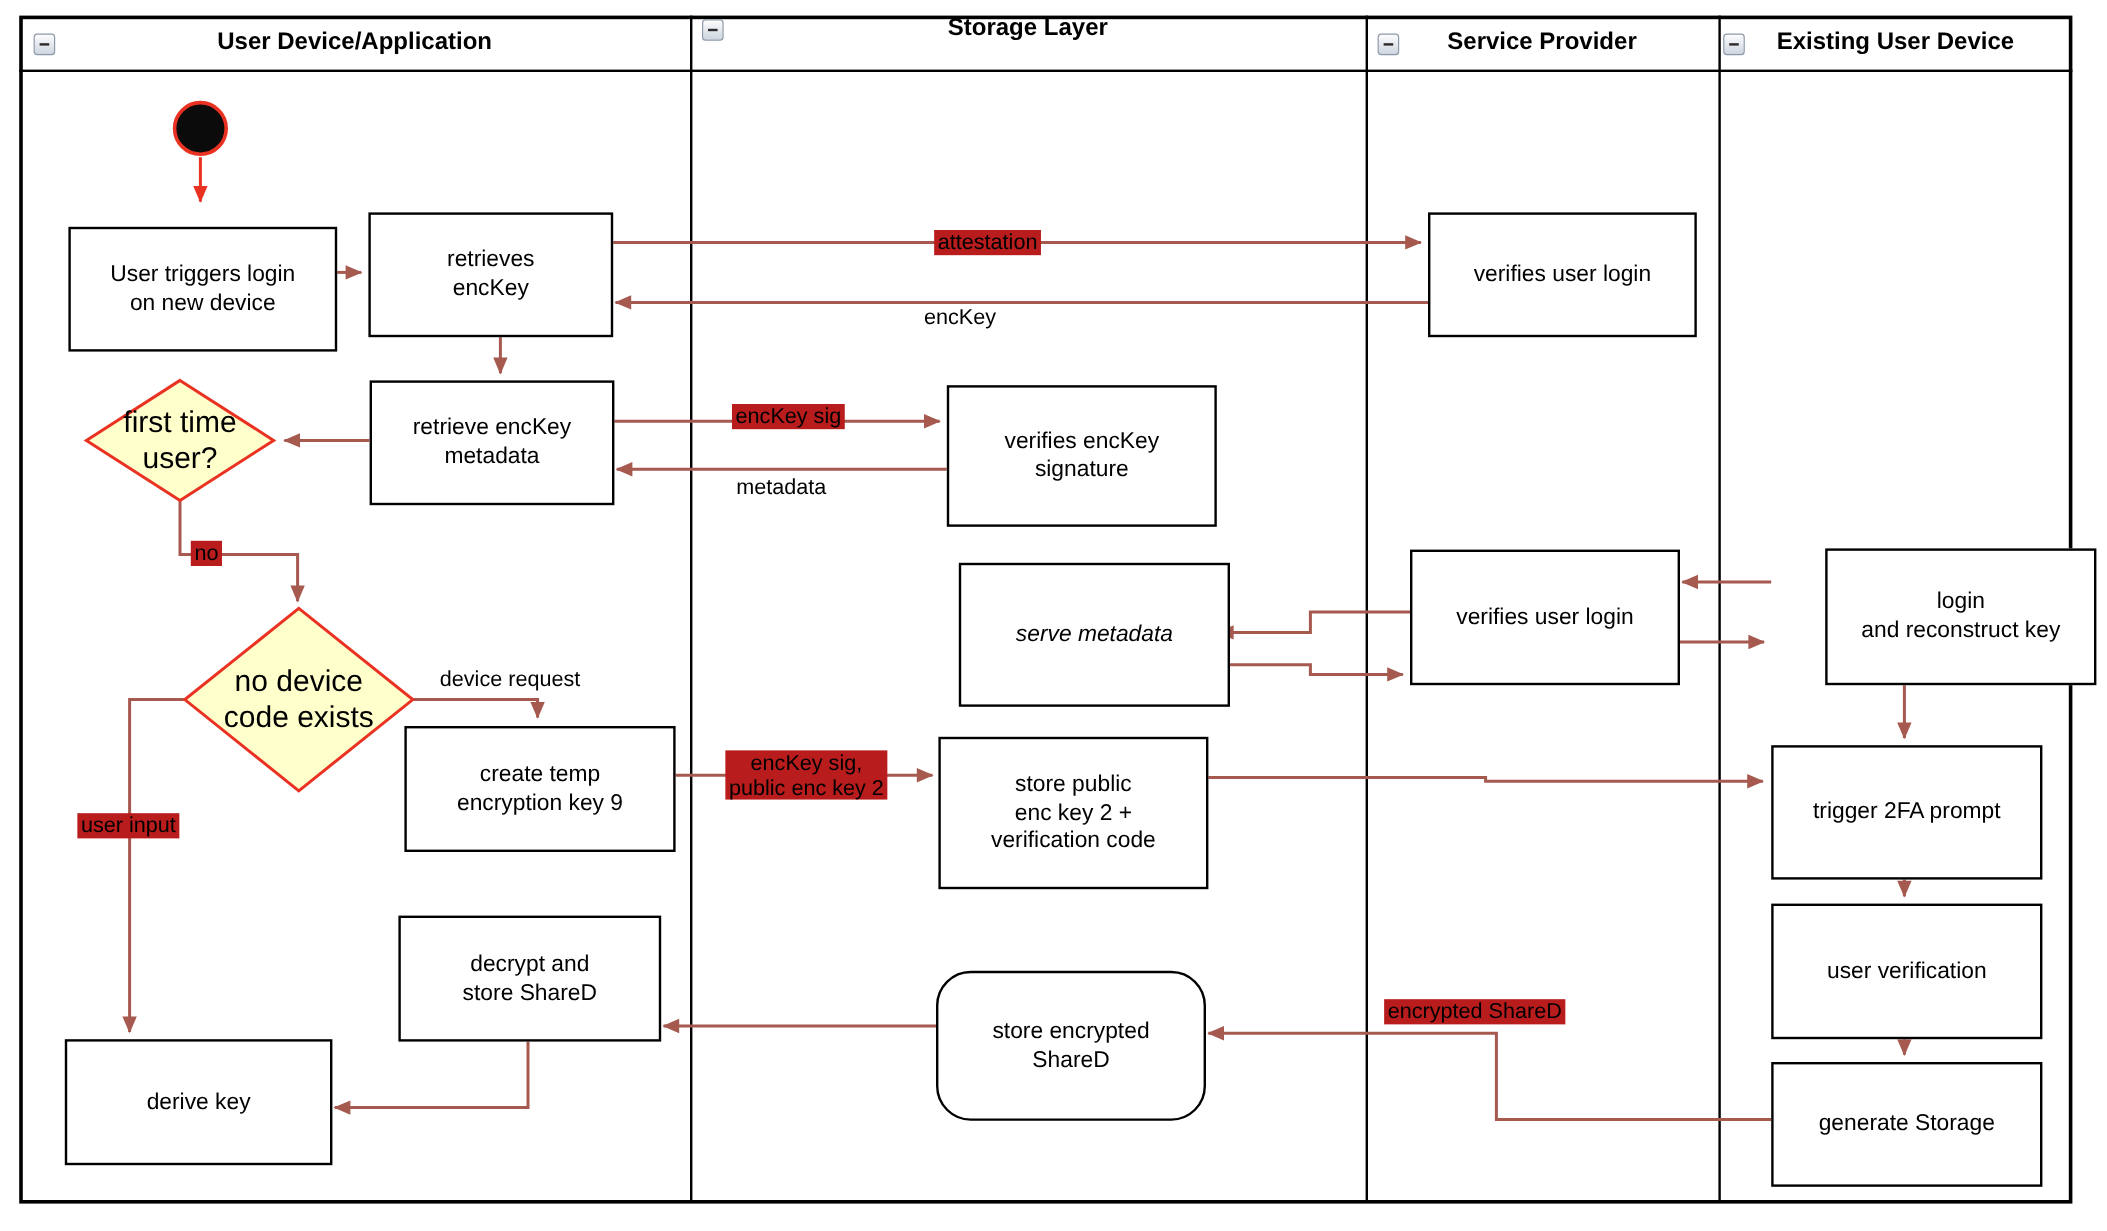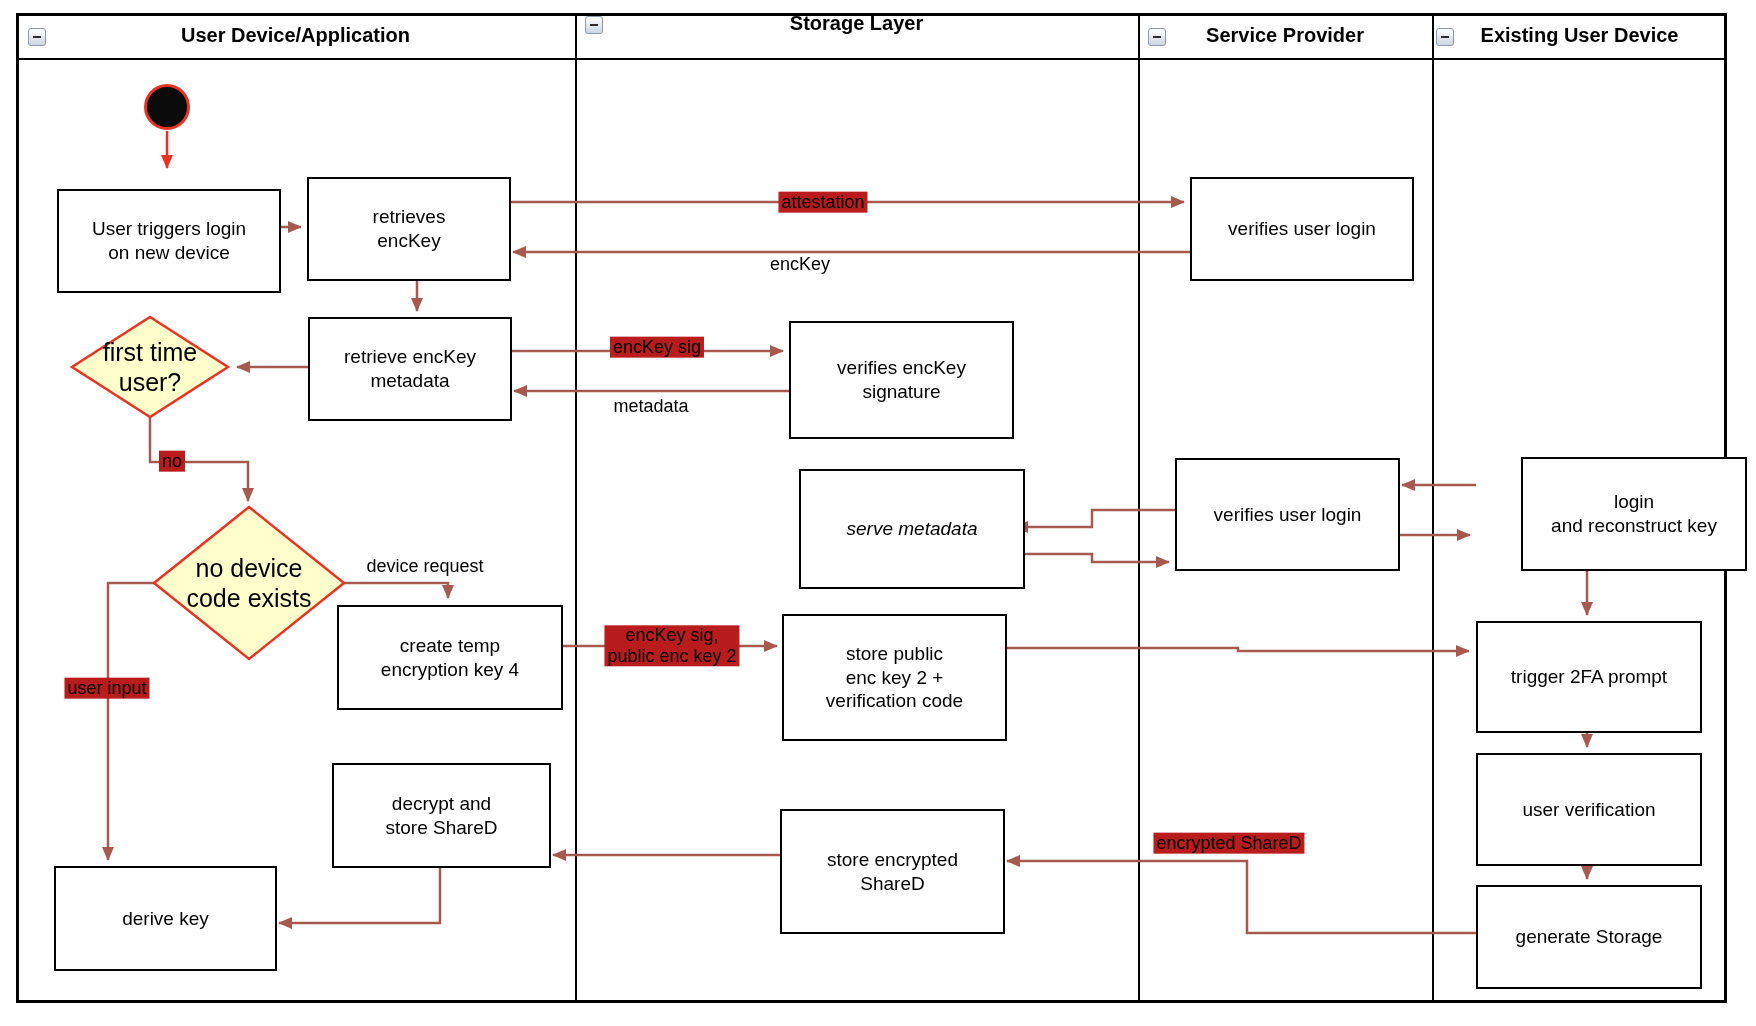--- a/index.html
+++ b/index.html
@@ -104,37 +104,37 @@
 
   <div class="start-node" style="left:144px;top:84px;"></div>
 
   <div class="box" style="left:57px;top:177px;width:220px;height:100px;margin-top:12px;">User triggers login
 on new device</div>
   <div class="box" style="left:307px;top:177px;width:200px;height:100px;">retrieves
 encKey</div>
   <div class="box" style="left:308px;top:317px;width:200px;height:100px;">retrieve encKey
 metadata</div>
   <div class="box" style="left:337px;top:605px;width:222px;height:101px;">create temp
-encryption key 4</div>
+encryption key 9</div>
   <div class="box" style="left:332px;top:763px;width:215px;height:101px;">decrypt and
 store ShareD</div>
   <div class="box" style="left:54px;top:866px;width:219px;height:101px;">derive key</div>
 
   <div class="dlabel" style="left:150px;top:367px;">first time
 user?</div>
   <div class="dlabel" style="left:249px;top:583px;">no device
 code exists</div>
 
   <div class="box" style="left:789px;top:321px;width:221px;height:114px;">verifies encKey
 signature</div>
   <div class="box" style="left:799px;top:469px;width:222px;height:116px;font-style:italic;">serve metadata</div>
   <div class="box" style="left:782px;top:614px;width:221px;height:123px;">store public
 enc key 2 +
 verification code</div>
-  <div class="box" style="left:780px;top:809px;width:221px;height:121px;">store encrypted
+  <div class="box" style="left:780px;top:809px;width:221px;height:121px;border-radius:29px;">store encrypted
 ShareD</div>
 
   <div class="box" style="left:1190px;top:177px;width:220px;height:100px;">verifies user login</div>
   <div class="box" style="left:1175px;top:458px;width:221px;height:109px;">verifies user login</div>
 
   <div class="box" style="left:1476px;top:457px;width:222px;height:110px;margin-left:45px;">login
 and reconstruct key</div>
   <div class="box" style="left:1476px;top:621px;width:222px;height:108px;">trigger 2FA prompt</div>
   <div class="box" style="left:1476px;top:753px;width:222px;height:109px;">user verification</div>
   <div class="box" style="left:1476px;top:885px;width:222px;height:100px;">generate Storage</div>

